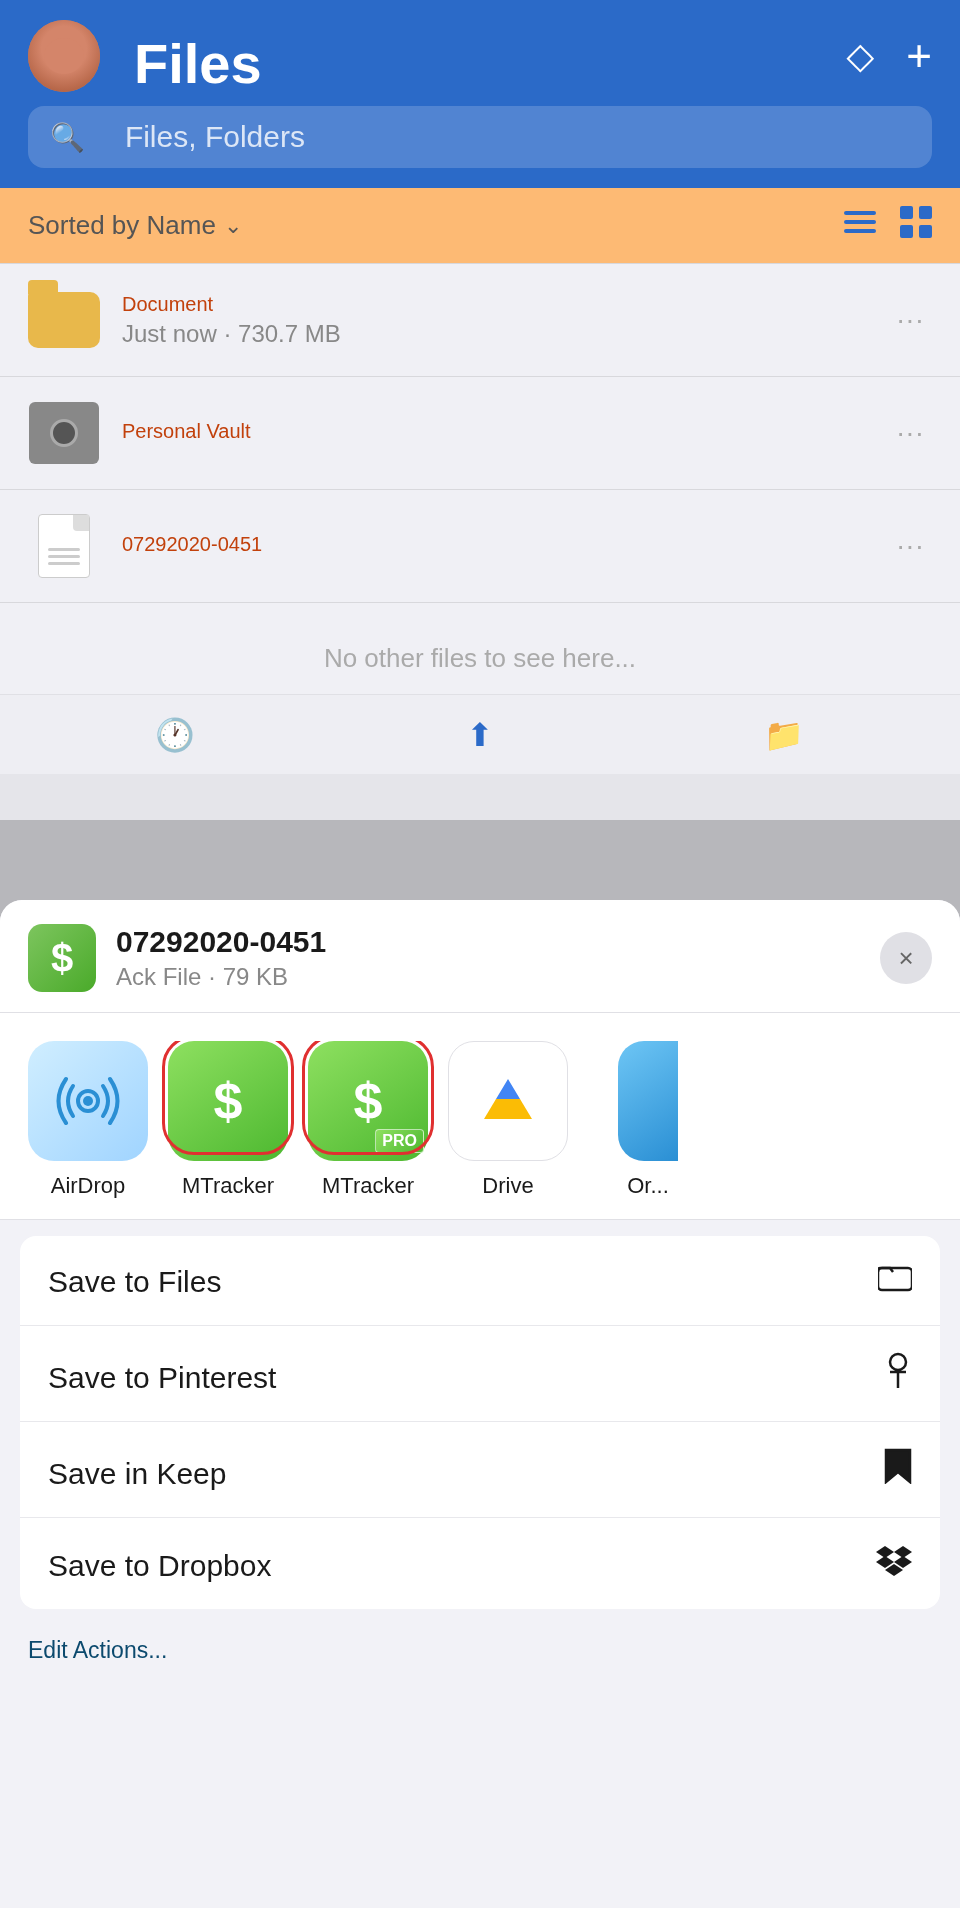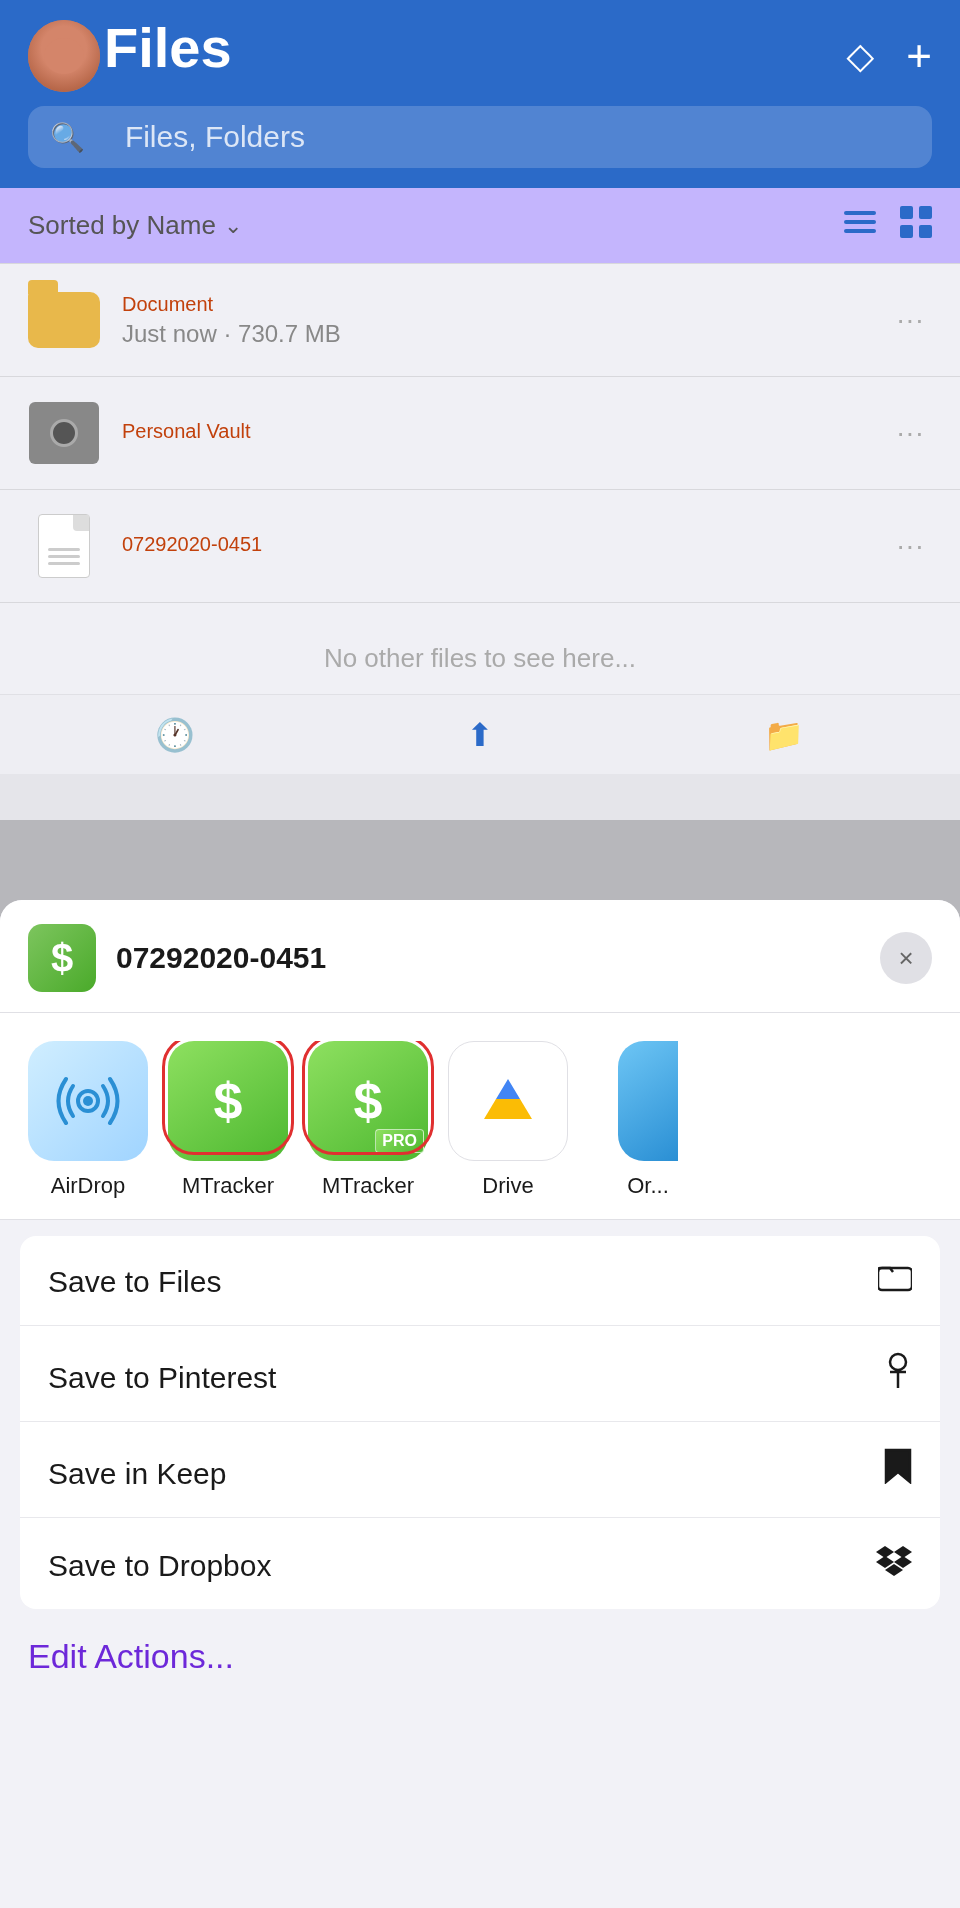--- a/index.html
+++ b/index.html
@@ -16,22 +16,22 @@
     
     .header {
       background: #2b6ac8;
       padding: 20px 28px 14px 28px;
       display: flex;
       align-items: center;
       justify-content: space-between;
     }
     .header-left {
       display: flex;
-      align-items: flex-start;
-      gap: 4px;
+      align-items: flex-end;
+      gap: 34px;
     }
     .avatar {
       width: 72px;
       height: 72px;
       border-radius: 50%;
       background: #c97b5a;
       overflow: hidden;
       flex-shrink: 0;
     }
     .avatar-inner {
@@ -85,21 +85,21 @@
       font-size: 28px;
     }
     .search-placeholder {
       color: rgba(255,255,255,0.8);
       font-size: 30px;
       margin-left: 26px;
     }
 
     
     .sort-bar {
-      background: #c4b5fd;
+      background: #fdba74;
       padding: 18px 28px;
       display: flex;
       align-items: center;
       justify-content: space-between;
       border-bottom: 1px solid #d8d8dc;
     }
     .sort-label {
       font-size: 26px;
       color: #555;
       display: flex;
@@ -410,22 +410,22 @@
       font-size: 30px;
       color: #1a1a1a;
     }
 
     
     .edit-actions {
       text-align: left;
       padding: 28px 28px;
     }
     .edit-actions-link {
-      font-size: 34px;
-      color: #6d28d9;
+      font-size: 23px;
+      color: #0c4a6e;
       cursor: pointer;
     }
 
     
     .dollar-icon {
       color: white;
       font-size: 52px;
       font-weight: 700;
     }
 
@@ -555,20 +555,21 @@
 
 <div class="share-sheet-overlay"></div>
 <div class="share-sheet" style="position:absolute;top:900px;left:0;right:0;z-index:20;border-radius:22px 22px 0 0;">
 
   <div class="share-header">
     <div class="share-file-icon">
       <span style="color:white;font-size:40px;font-weight:700;">$</span>
     </div>
     <div class="share-file-info">
       <div class="share-file-name">07292020-0451</div>
+      <div class="share-file-meta">Ack File · 79 KB</div>
     </div>
     <div class="share-close-btn">
       <span>×</span>
     </div>
   </div>
 
   <div class="app-icons-row">
     <div class="app-icons-scroll">
 
       <div class="app-icon-item">

